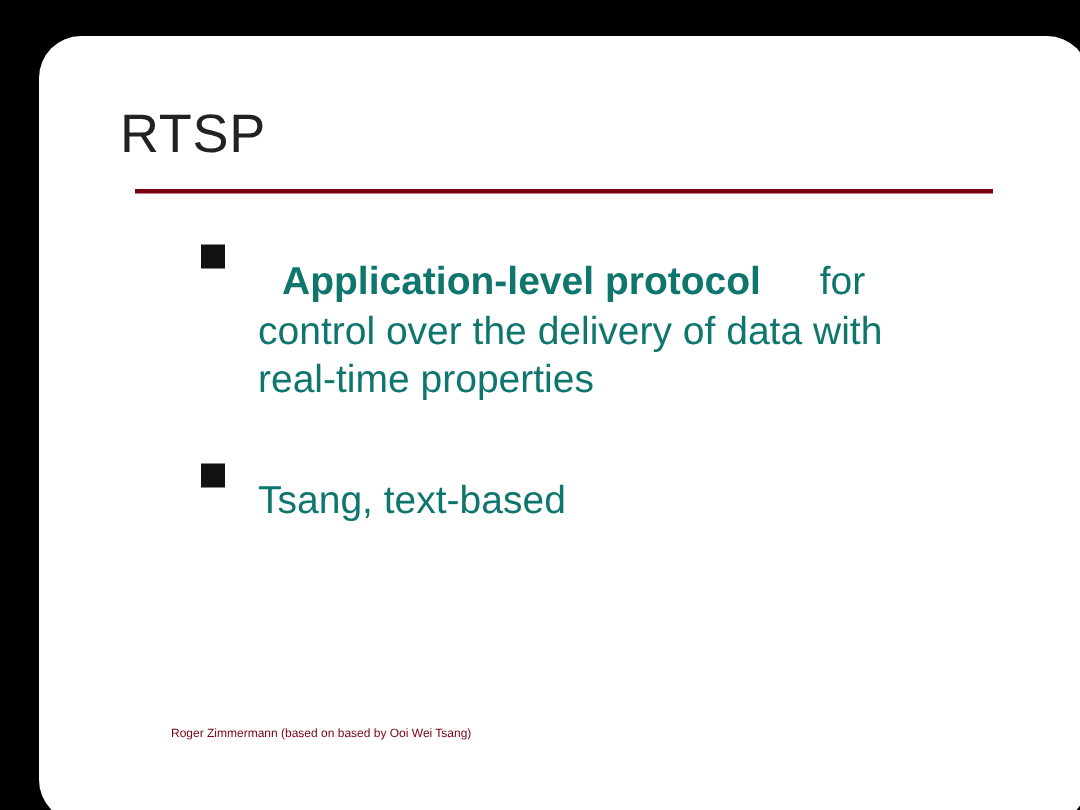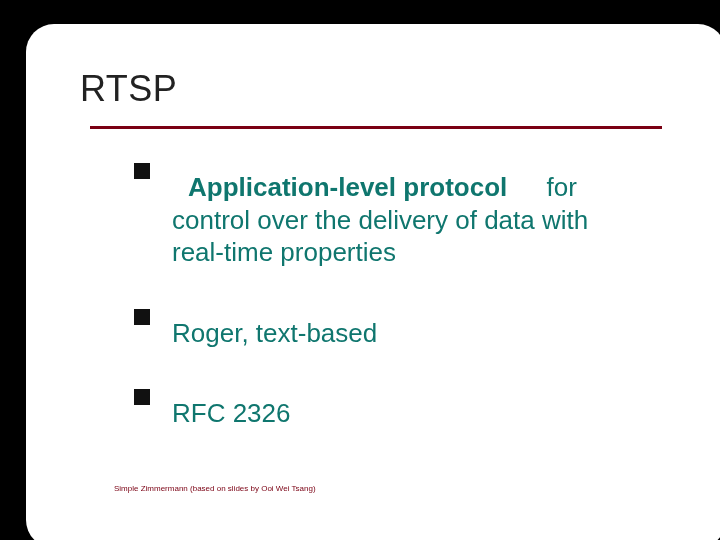--- a/index.html
+++ b/index.html
@@ -65,26 +65,22 @@
 
     <div class="bullet">
       <div class="sq"></div>
       <div class="bt">
         <span class="bold">Application-level protocol</span><span> for control over the delivery of data with real-time properties</span>
       </div>
     </div>
 
     <div class="bullet">
       <div class="sq"></div>
-      <div class="bt">Roger, text-based</div>
+      <div class="bt">Tsang, text-based</div>
     </div>
 
-    <div class="bullet">
-      <div class="sq"></div>
-      <div class="bt">RFC 2326</div>
-    </div>
 
   </div>
 
   <div class="footer">
-    <div>Simple Zimmermann (based on slides by Ooi Wei Tsang)</div>
+    <div>Roger Zimmermann (based on based by Ooi Wei Tsang)</div>
   </div>
 </div>
 
 </body></html>

